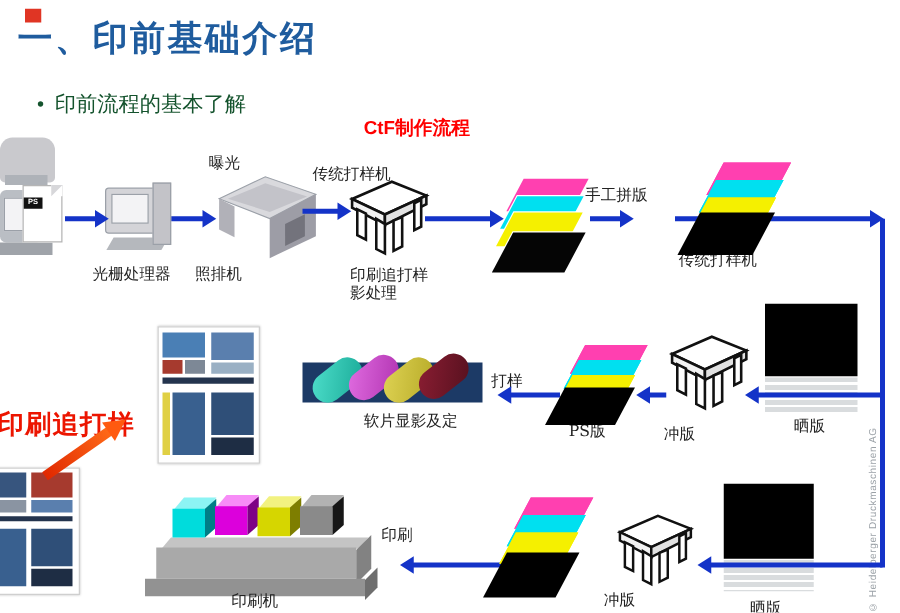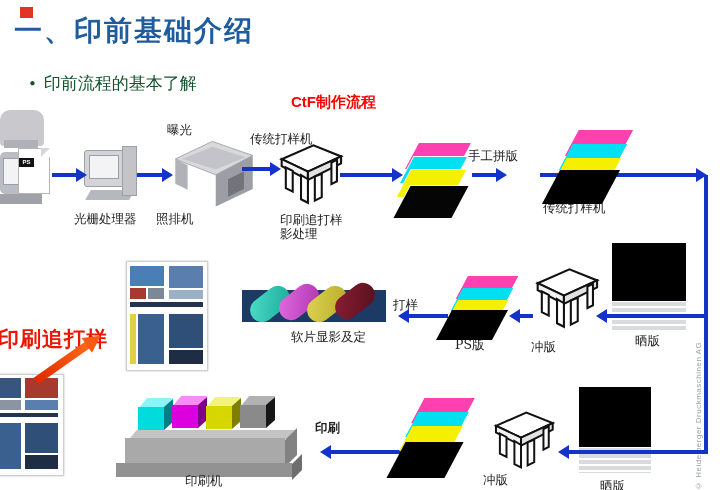--- a/index.html
+++ b/index.html
@@ -283,17 +283,17 @@
 <div class="abs lbl" style="left:280px;top:226px;">影处理</div>
 <div class="abs lbl" style="left:468px;top:148px;">手工拼版</div>
 <div class="abs lbl" style="left:543px;top:200px;">传统打样机</div>
 <div class="abs lbl" style="left:635px;top:333px;">晒版</div>
 <div class="abs lbl" style="left:531px;top:339px;">冲版</div>
 <div class="abs lbl" style="left:455px;top:337px;">PS版</div>
 <div class="abs lbl" style="left:393px;top:297px;">打样</div>
 <div class="abs lbl" style="left:291px;top:329px;">软片显影及定</div>
 <div class="abs red-big">印刷追打样</div>
 <div class="abs lbl" style="left:185px;top:473px;">印刷机</div>
-<div class="abs lbl" style="left:315px;top:420px;font-weight:bold;">印刷</div>
+<div class="abs lbl" style="left:305px;top:420px;">印刷</div>
 <div class="abs lbl" style="left:483px;top:472px;">冲版</div>
 <div class="abs lbl" style="left:600px;top:478px;">晒版</div>
 
 <div class="abs copyright">© Heidelberger Druckmaschinen AG</div>
 
 </body></html>

